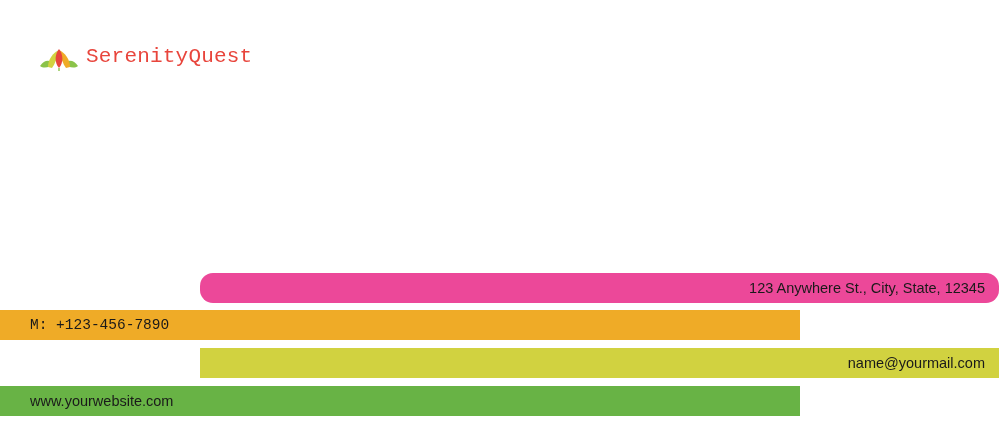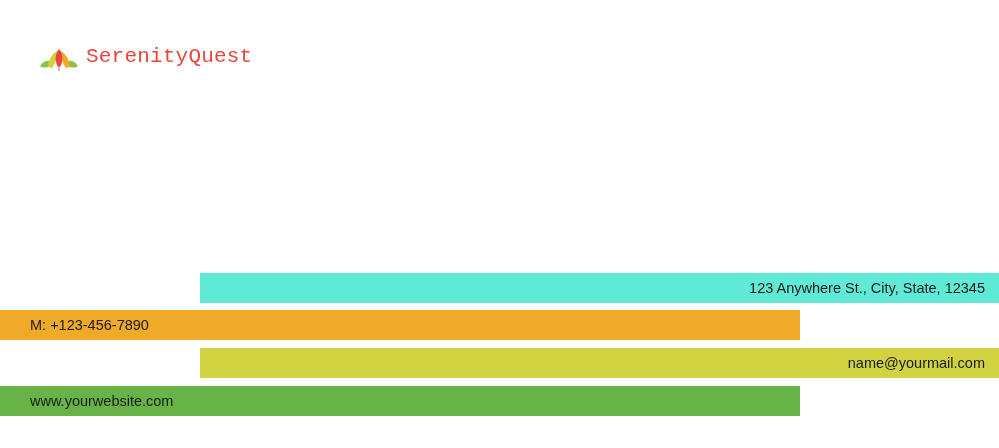--- a/index.html
+++ b/index.html
@@ -73,28 +73,30 @@
   .bar.align-left {
     justify-content: flex-start;
     padding-left: 30px;
   }
 
   
   .bar-address {
     left: 200px;
     top: 273px;
     width: 799px;
-    background: #5eead4;
+    background: #ec4899;
+    border-radius: 13px;
   }
   
   .bar-phone {
     left: 0px;
     top: 310px;
     width: 800px;
     background: #efab27;
+    font-family: Liberation Mono, monospace;
   }
   
   .bar-email {
     left: 200px;
     top: 348px;
     width: 799px;
     background: #d1d240;
   }
   
   .bar-website {

